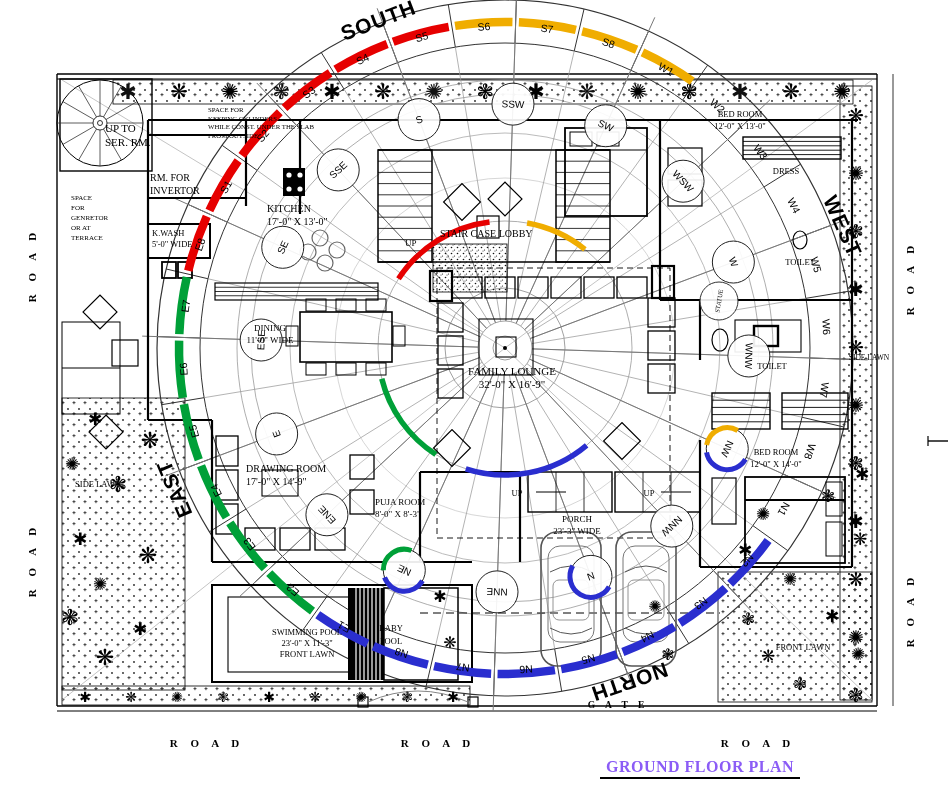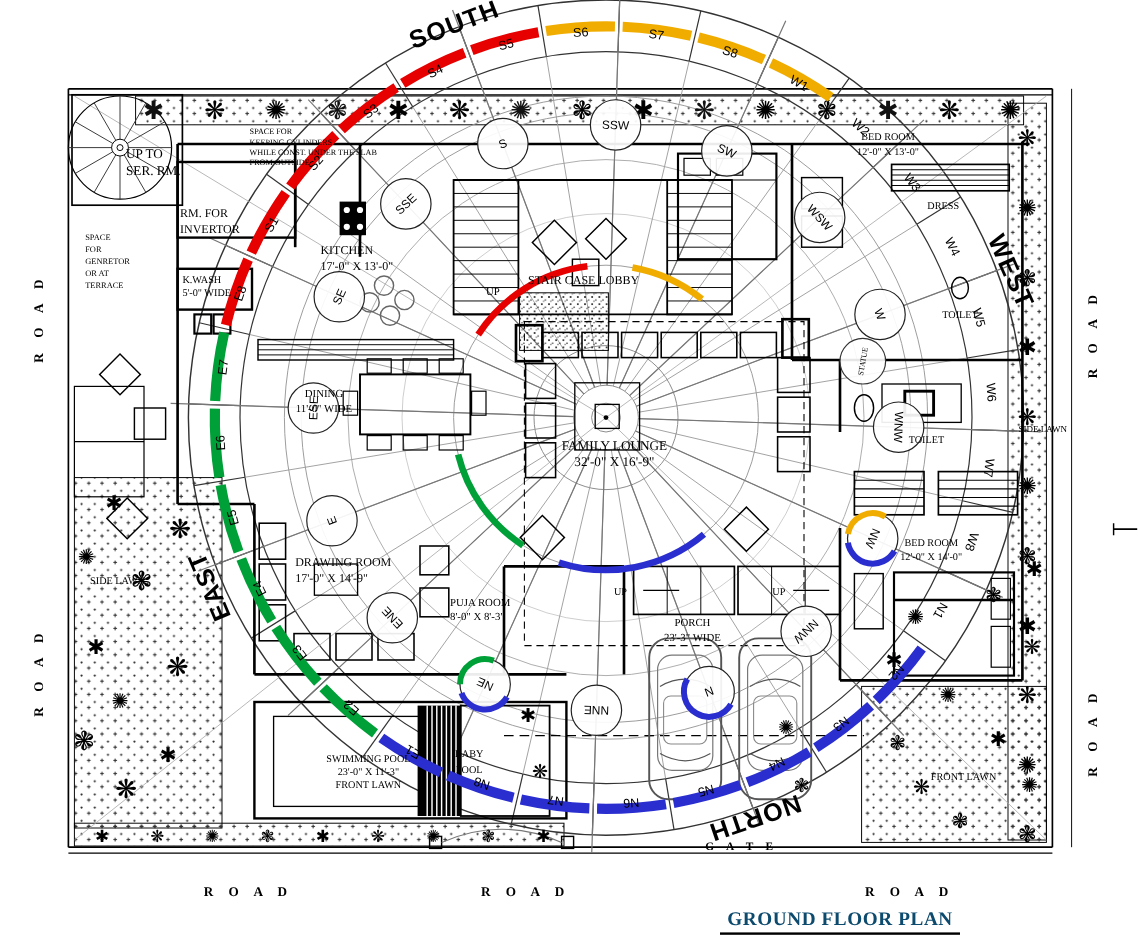--- a/index.html
+++ b/index.html
@@ -1,20 +1,20 @@
 <!DOCTYPE html>
 <html><head>
 <meta charset="utf-8">
 <style>
   html,body{margin:0;padding:0;background:#fff;}
   #stage{position:relative;width:948px;height:785px;background:#fff;overflow:hidden;
          font-family:"Liberation Serif",serif;}
   svg{position:absolute;left:0;top:0;}
   #title{position:absolute;left:570px;top:758px;width:260px;text-align:center;
-         font-family:"Liberation Serif",serif;font-size:16px;font-weight:bold;color:#0c4a6e;}
+         font-family:"Liberation Serif",serif;font-size:16px;font-weight:bold;color:#8b5cf6;}
   #title span{border-bottom:2.5px solid #000;padding:0 6px 2px 6px;letter-spacing:.5px;}
 </style>
 </head>
 <body>
 
 <div id="stage">
   <svg id="plan" width="948" height="785" viewBox="0 0 948 785">
       <defs>
         <pattern id="dots" width="11" height="11" patternUnits="userSpaceOnUse">
           <circle cx="2" cy="2" r="0.9" fill="#222"></circle>

